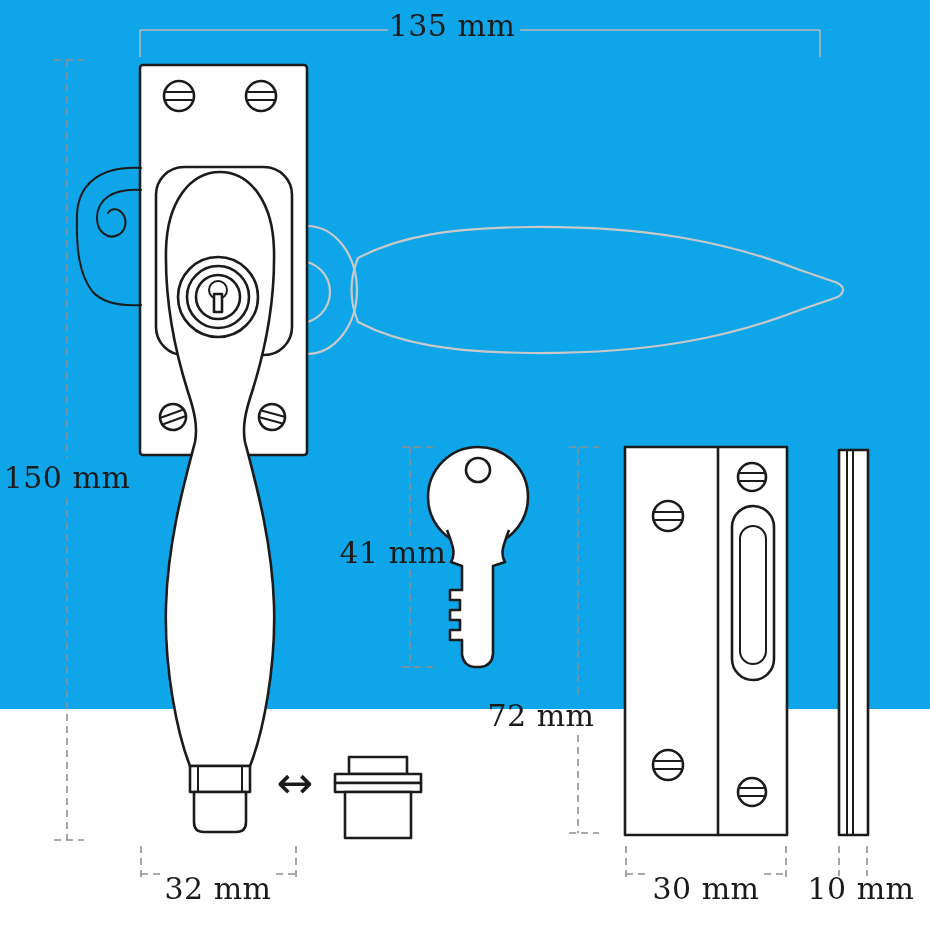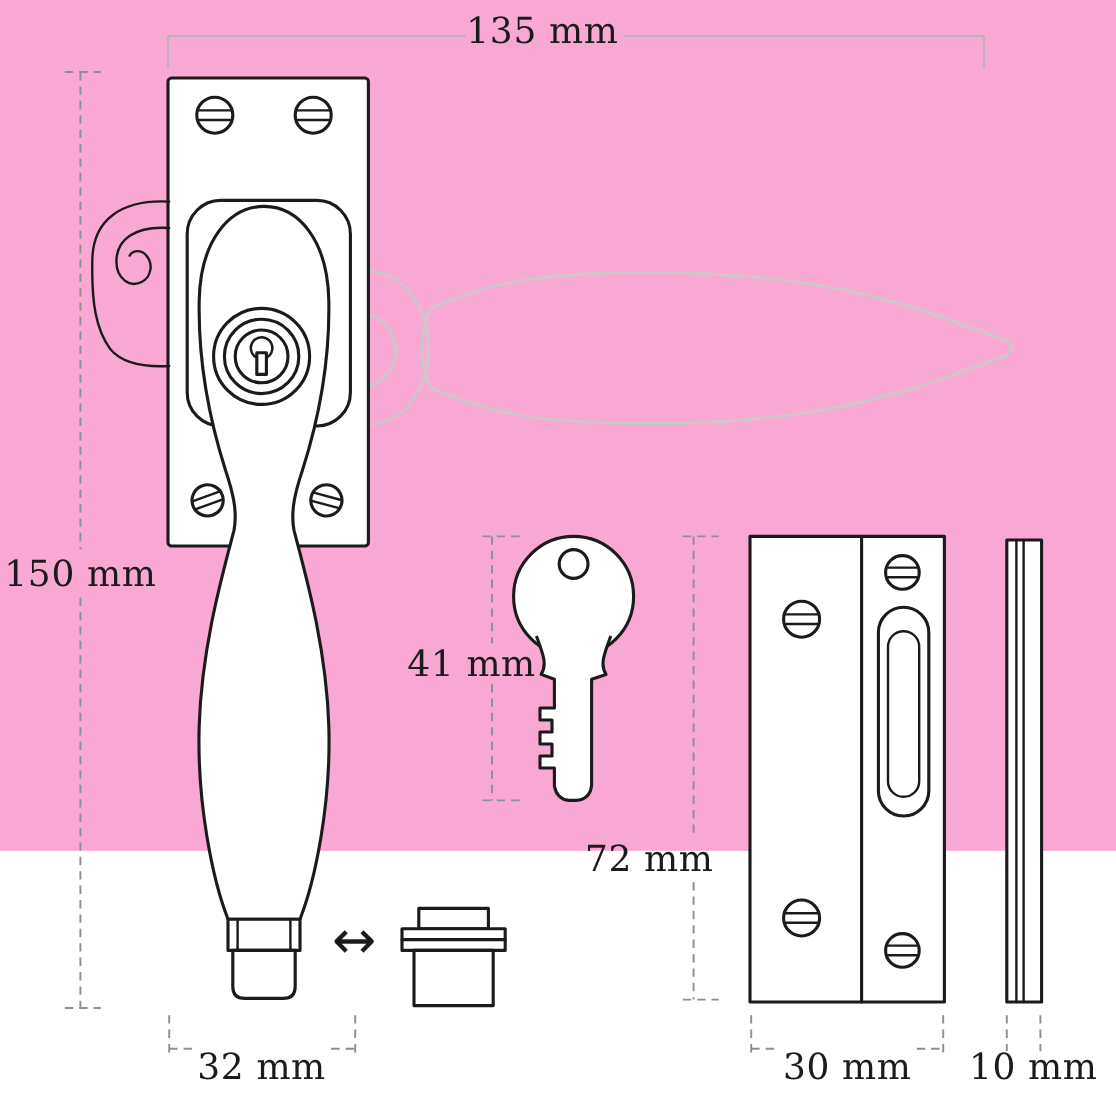--- a/index.html
+++ b/index.html
@@ -1,17 +1,17 @@
 <!DOCTYPE html>
 <html><head>
 <meta charset="utf-8">
 <style>
   html,body{margin:0;padding:0;background:#ffffff;}
   body{width:930px;height:930px;overflow:hidden;font-family:"Liberation Serif", serif;}
-  .stage{position:relative;width:930px;height:709px;background:#f9a8d4;}
+  .stage{position:relative;width:930px;height:709px;background:#0ea5e9;}
   svg{position:absolute;left:0;top:0;}
   .ink{stroke:#1b1b1b;fill:none;stroke-width:2.6;stroke-linecap:round;stroke-linejoin:round;}
   .ink-fill{stroke:#1b1b1b;fill:#ffffff;stroke-width:2.6;stroke-linejoin:round;}
   .thin{stroke:#1b1b1b;fill:none;stroke-width:2;stroke-linecap:round;}
   .ghost{stroke:#c9c9c9;fill:none;stroke-width:2.2;stroke-linecap:round;stroke-linejoin:round;}
   .dim{stroke:#8f8f8f;fill:none;stroke-width:1.6;stroke-dasharray:7 5;}
   .dim-solid{stroke:#b5b5b5;fill:none;stroke-width:1.6;}
   .dim-label{font-family:"DejaVu Serif","Liberation Serif",serif;font-size:30px;fill:#1b1b1b;letter-spacing:0.5px;}
   .arrow-glyph{font-family:"DejaVu Sans","Liberation Sans",sans-serif;font-size:44px;fill:#1b1b1b;}
 </style>

